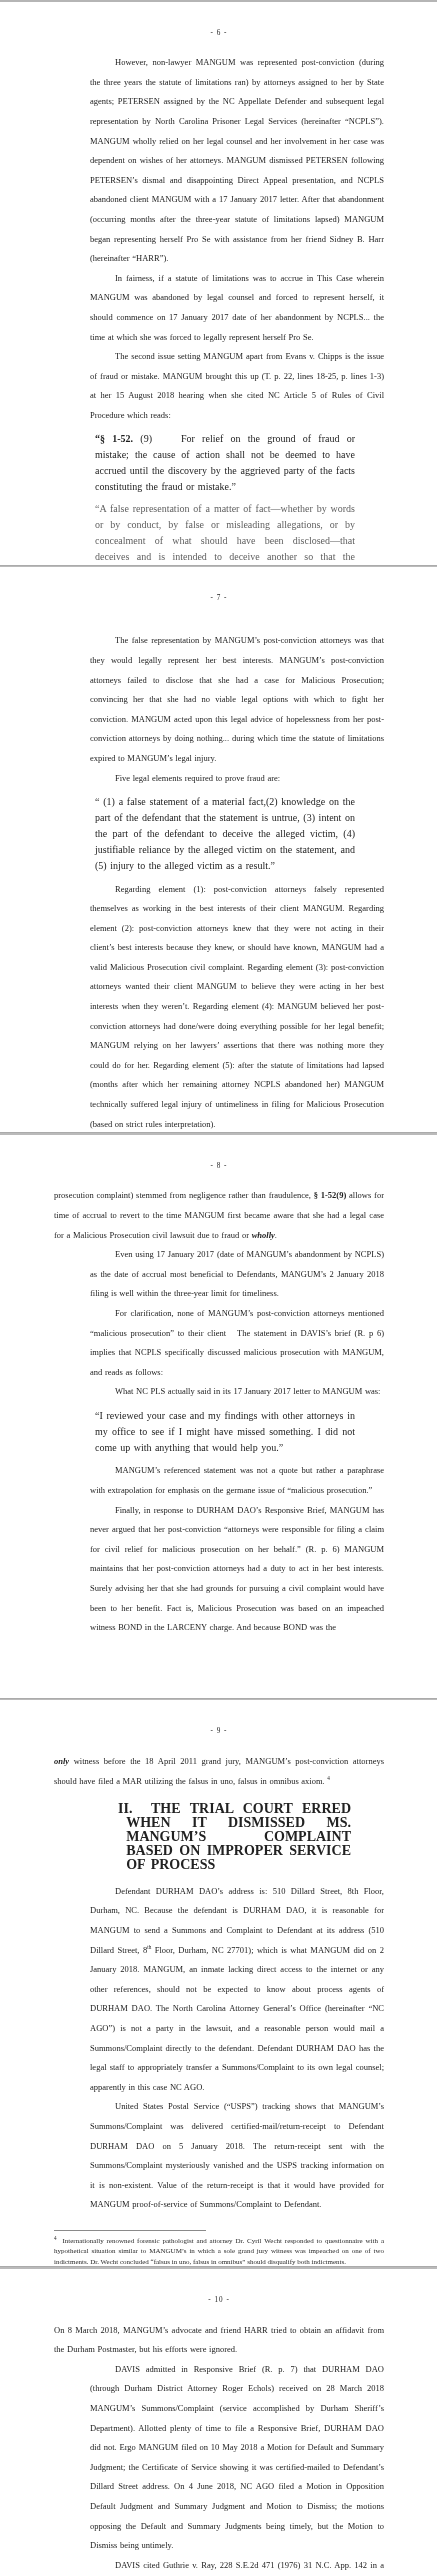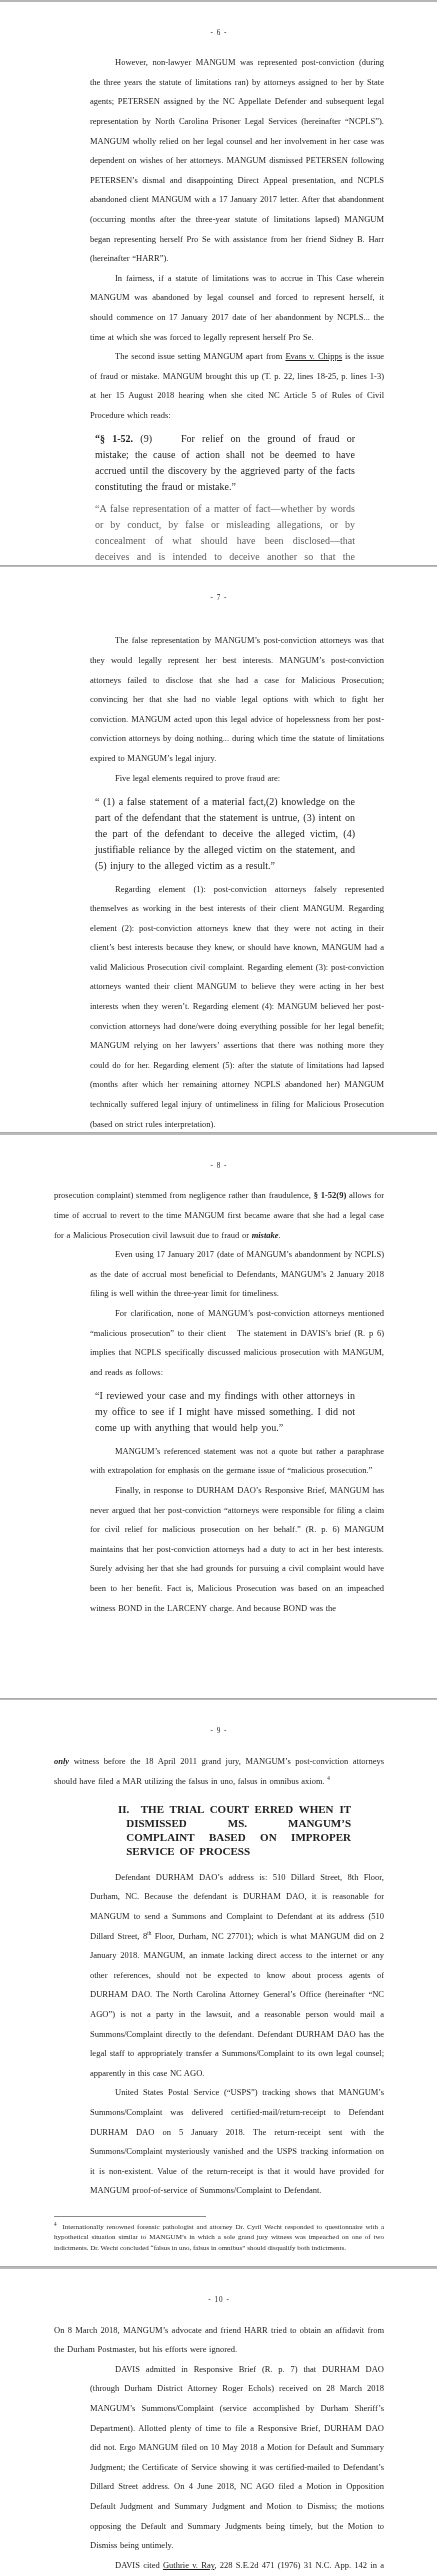--- a/index.html
+++ b/index.html
@@ -16,23 +16,23 @@
   .content{margin:15.5px 54px 0 54px;}
   #p7 .content{margin-top:28px;}
   .bp{font-size:8.5px;line-height:19.6px;text-align:justify;margin:0;word-spacing:0.5px;}
   .indent{text-indent:25px;margin-left:36px;}
   .quote{font-size:10px;line-height:16px;text-align:justify;margin:5.7px 29px 5.7px 41px;word-spacing:1px;}
   .quote-light{color:#5f5f5f;}
   .tab{display:inline-block;width:29px;}
   .b{font-weight:bold;}
   .i{}
   .bi{font-weight:bold;font-style:italic;}
-  .u{text-decoration:underline;}
+  .u{}
   sup.fnref{font-size:5.2px;vertical-align:super;line-height:0;}
-  .heading{font-size:11px;line-height:14px;text-align:justify;margin:10.3px 33px 10.3px 64px;padding-left:8.2px;text-indent:-8.2px;word-spacing:2.1px;color:#222;}
+  .heading{font-size:14px;line-height:14px;text-align:justify;margin:10.3px 33px 10.3px 64px;padding-left:8.2px;text-indent:-8.2px;word-spacing:2.1px;color:#222;}
   .footnote-rule{width:152px;border:none;border-top:1px solid #8a8a8a;margin:15.5px 0 4.1px 0;}
   .footnote{font-size:7px;line-height:10.8px;text-align:justify;margin:0;color:#2a2a2a;}
 </style>
 </head>
 <body>
 
 <div class="doc">
 
   <div class="edge-line"></div>
 
@@ -58,23 +58,24 @@
       <p class="bp indent">Regarding element (1): post-conviction attorneys falsely represented themselves as working in the best interests of their client MANGUM.  Regarding element (2): post-conviction attorneys knew that they were not acting in their client’s best interests because they knew, or should have known, MANGUM had a valid Malicious Prosecution civil complaint.  Regarding element (3): post-conviction attorneys wanted their client MANGUM to believe they were acting in her best interests when they weren’t.  Regarding element (4): MANGUM believed her post-conviction attorneys had done/were doing everything possible for her legal benefit; MANGUM relying on her lawyers’ assertions that there was nothing more they could do for her.  Regarding element (5): after the statute of limitations had lapsed (months after which her remaining attorney NCPLS abandoned her) MANGUM technically suffered legal injury of untimeliness in filing for Malicious Prosecution (based on strict rules interpretation).</p>
       <p class="bp indent">For argument’s sake, in the event MANGUM’s post-conviction attorneys’ inaction in not timely filing or notifying MANGUM (of her legal right and prospects related to a malicious</p>
     </div>
   </div>
 
   <div class="separator"></div>
 
   <div class="page" id="p8">
     <div class="pagenum">- 8 -</div>
     <div class="content">
-      <p class="bp"><span>prosecution complaint) stemmed from negligence rather than fraudulence, </span><span class="b">§ 1-52(9)</span><span> allows for time of accrual to revert to the time MANGUM first became aware that she had a legal case for a Malicious Prosecution civil lawsuit due to fraud or </span><span class="bi">mistake</span><span>.</span></p>
+      <p class="bp"><span>prosecution complaint) stemmed from negligence rather than fraudulence, </span><span class="b">§ 1-52(9)</span><span> allows for time of accrual to revert to the time MANGUM first became aware that she had a legal case for a Malicious Prosecution civil lawsuit due to fraud or </span><span class="bi">wholly</span><span>.</span></p>
       <p class="bp indent">Even using 17 January 2017 (date of MANGUM’s abandonment by NCPLS) as the date of accrual most beneficial to Defendants, MANGUM’s 2 January 2018 filing is well within the three-year limit for timeliness.</p>
       <p class="bp indent">For clarification, none of MANGUM’s post-conviction attorneys mentioned “malicious prosecution” to their client&nbsp;&nbsp; The statement in DAVIS’s brief (R. p 6) implies that NCPLS specifically discussed malicious prosecution with MANGUM, and reads as follows:</p>
+      <p class="bp indent">What NC PLS actually said in its 17 January 2017 letter to MANGUM was:</p>
       <p class="quote">“I reviewed your case and my findings with other attorneys in my office to see if I might have missed something.  I did not come up with anything that would help you.”</p>
       <p class="bp indent">MANGUM’s referenced statement was not a quote but rather a paraphrase with extrapolation for emphasis on the germane issue of “malicious prosecution.”</p>
       <p class="bp indent">Finally, in response to DURHAM DAO’s Responsive Brief, MANGUM has never argued that her post-conviction “attorneys were responsible for filing a claim for civil relief for malicious prosecution on her behalf.” (R. p. 6)  MANGUM maintains that her post-conviction attorneys had a duty to act in her best interests.  Surely advising her that she had grounds for pursuing a civil complaint would have been to her benefit.  Fact is, Malicious Prosecution was based on an impeached witness BOND in the LARCENY charge.  And because BOND was the</p>
     </div>
   </div>
 
   <div class="separator"></div>
 
   <div class="page" id="p9">
     <div class="pagenum">- 9 -</div>

